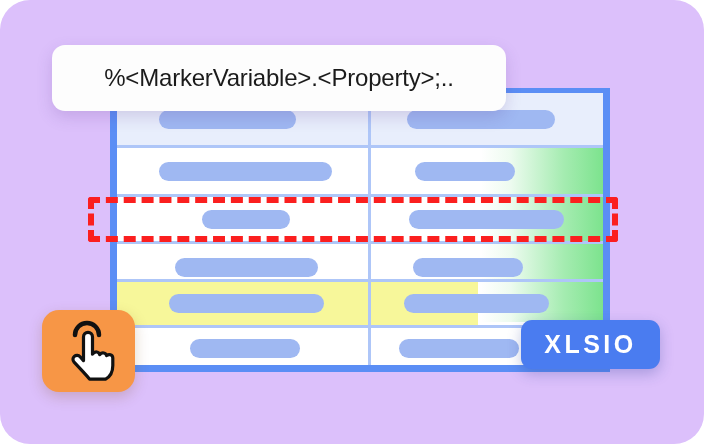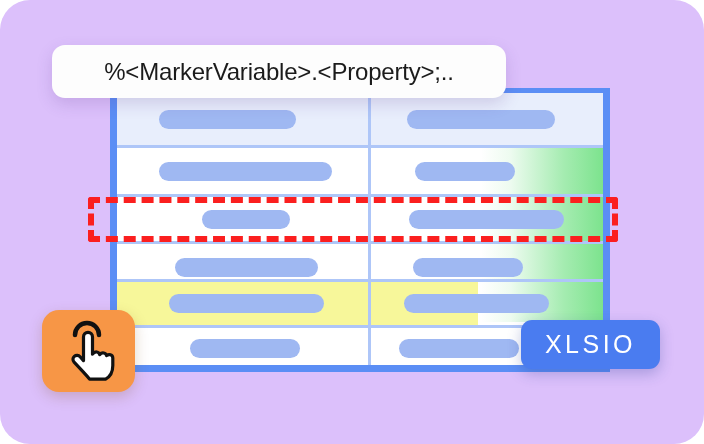--- a/index.html
+++ b/index.html
@@ -77,21 +77,21 @@
     position:absolute;
     left:88px;top:197px;width:530px;height:45px;
     border:6px dashed #fb1f1f;
     border-radius:3px;
     box-sizing:border-box;
   }
 
   
   #tooltip{
     position:absolute;
-    left:52px;top:45px;width:454px;height:53px;
+    left:52px;top:45px;width:454px;height:66px;
     background:#fdfdfd;
     border-radius:13px;
     box-shadow:0 6px 16px rgba(90,50,140,0.18);
     display:flex;align-items:center;justify-content:center;
   }
   #tooltip-text{
     font-size:24px;
     color:#1b1b1b;
     font-family:"Liberation Sans",sans-serif;
     letter-spacing:-0.2px;
@@ -113,21 +113,21 @@
     position:absolute;
     left:521px;top:320px;width:139px;height:49px;
     background:#4a7cf0;
     border-radius:11px;
     box-shadow:0 5px 14px rgba(40,60,150,0.28);
     display:flex;align-items:center;justify-content:center;
   }
   #xlsio-label{
     color:#ffffff;
     font-size:25px;
-    font-weight:normal;
+    font-weight:bold;
     letter-spacing:3.5px;
     font-family:"Liberation Sans",sans-serif;
   }
 </style>
 </head>
 <body>
 
 <div id="stage">
 
   <div id="canvas"></div>

